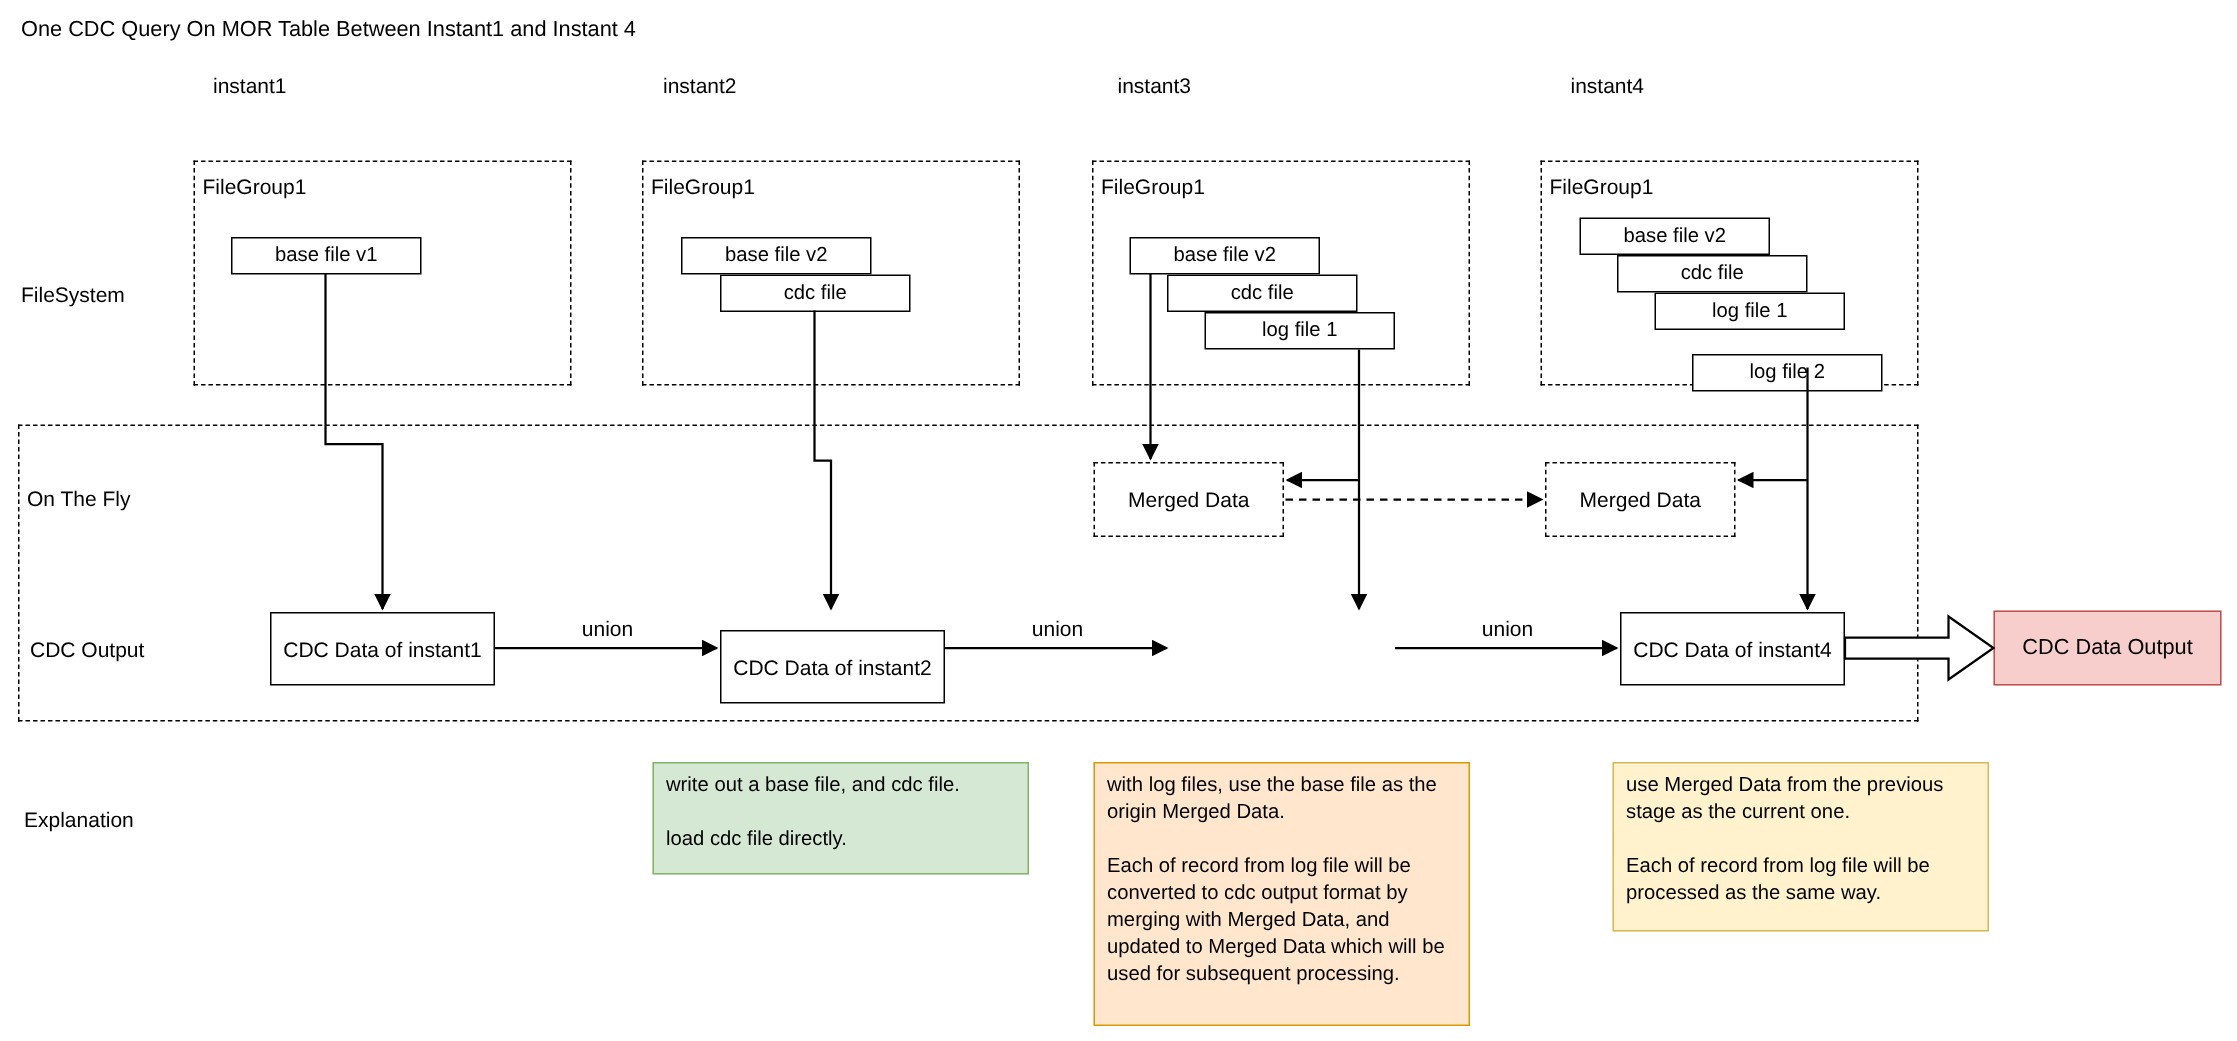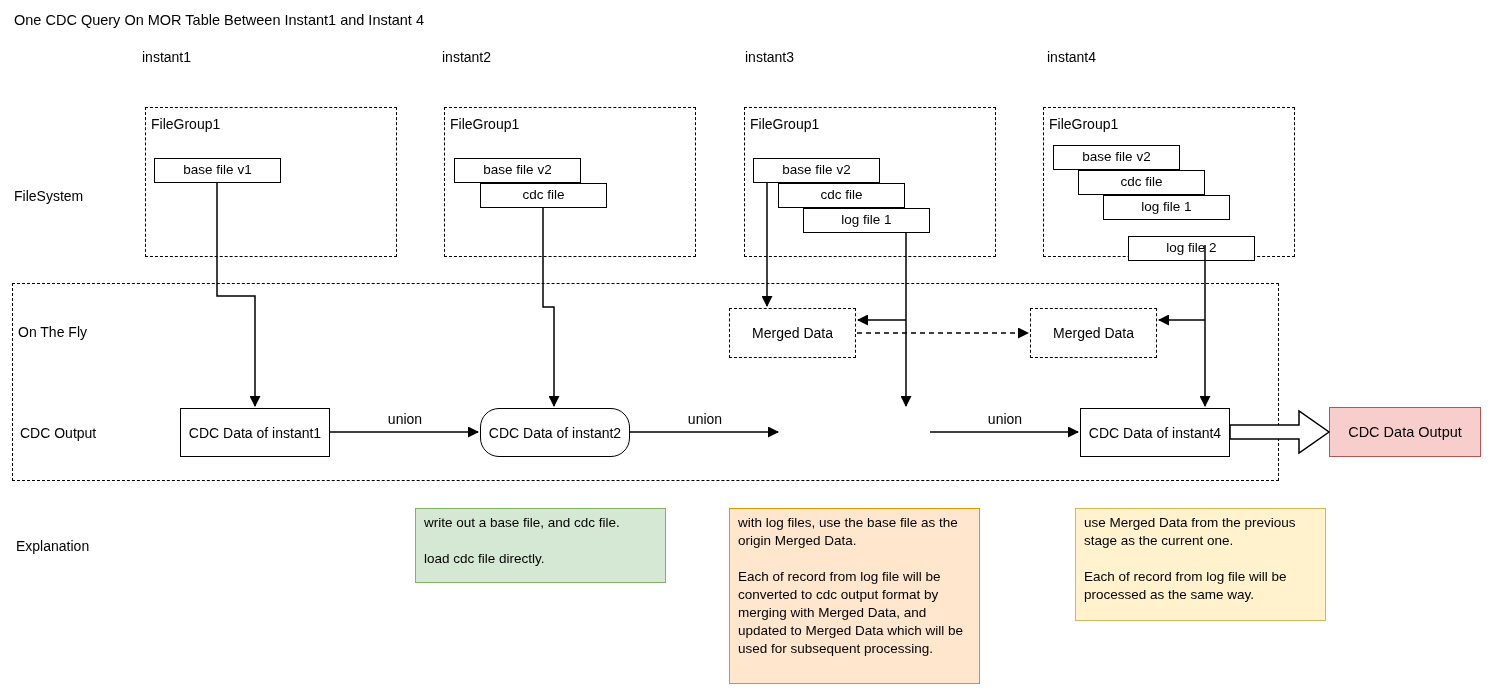--- a/index.html
+++ b/index.html
@@ -1,21 +1,21 @@
 <!DOCTYPE html>
 <html><head>
 <meta charset="utf-8">
 <style>
   html,body{margin:0;padding:0;background:#ffffff;}
   body{font-family:"Liberation Sans","DejaVu Sans",sans-serif;color:#000;}
   #canvas{position:relative;width:1491px;height:694px;background:#fff;overflow:hidden;}
   .abs{position:absolute;box-sizing:border-box;}
   .title{font-size:14.5px;}
   .lbl{font-size:14px;white-space:nowrap;}
-  .filegroup{border:1.5px dashed #000;background:#fff;margin-left:16px;}
+  .filegroup{border:1.5px dashed #000;background:#fff;}
   .fg-label{position:absolute;left:5px;top:8px;font-size:14px;}
   .filebox{width:127px;height:25px;border:1.5px solid #000;background:#fff;
            font-size:13.5px;text-align:center;line-height:22px;z-index:3;}
   .bigdash{border:1.5px dashed #000;}
   .mergebox{width:127px;height:50px;border:1.5px dashed #000;background:#fff;
             font-size:14px;display:flex;align-items:center;justify-content:center;z-index:3;}
   .cdcbox{width:150px;height:49px;border:1.5px solid #000;background:#fff;
           font-size:14px;display:flex;align-items:center;justify-content:center;z-index:3;}
   .union{width:80px;text-align:center;font-size:14px;z-index:2;}
   .outbox{width:152px;height:50px;border:1.5px solid #b85450;background:#f8cecc;
@@ -72,30 +72,30 @@
   <div class="abs filebox" style="left:1078px;top:170px;">cdc file</div>
   <div class="abs filebox" style="left:1103px;top:195px;">log file 1</div>
   <div class="abs filebox" style="left:1128px;top:220px;margin-top:16px;">log file 2</div>
 
   <div class="abs bigdash" style="left:12px;top:283px;width:1267px;height:198px;"></div>
 
   <div class="abs mergebox" style="left:729px;top:308px;">Merged Data</div>
   <div class="abs mergebox" style="left:1030px;top:308px;">Merged Data</div>
 
   <div class="abs cdcbox" style="left:180px;top:408px;">CDC Data of instant1</div>
-  <div class="abs cdcbox" style="left:480px;top:408px;border-radius:19px;">CDC Data of instant2</div>
+  <div class="abs cdcbox" style="left:480px;top:420px;">CDC Data of instant2</div>
   <div class="abs cdcbox" style="left:1080px;top:408px;">CDC Data of instant4</div>
 
   <div class="abs union" style="left:365px;top:411px;">union</div>
   <div class="abs union" style="left:665px;top:411px;">union</div>
   <div class="abs union" style="left:965px;top:411px;">union</div>
 
   <div class="abs outbox" style="left:1329px;top:407px;">CDC Data Output</div>
 
-  <div class="abs expl expl-green" style="left:415px;top:508px;">
+  <div class="abs expl expl-green" style="left:435px;top:508px;">
     <p>write out a base file, and cdc file.</p>
     <p class="p2">load cdc file directly.</p>
   </div>
   <div class="abs expl expl-orange" style="left:729px;top:508px;">
     <p>with log files, use the base file as the origin Merged Data.</p>
     <p class="p2">Each of record from log file will be converted to cdc output format by merging with Merged Data, and updated to Merged Data which will be used for subsequent processing.</p>
   </div>
   <div class="abs expl expl-yellow" style="left:1029px;top:508px;margin-left:46px;">
     <p>use Merged Data from the previous stage as the current one.</p>
     <p class="p2">Each of record from log file will be processed as the same way.</p>

